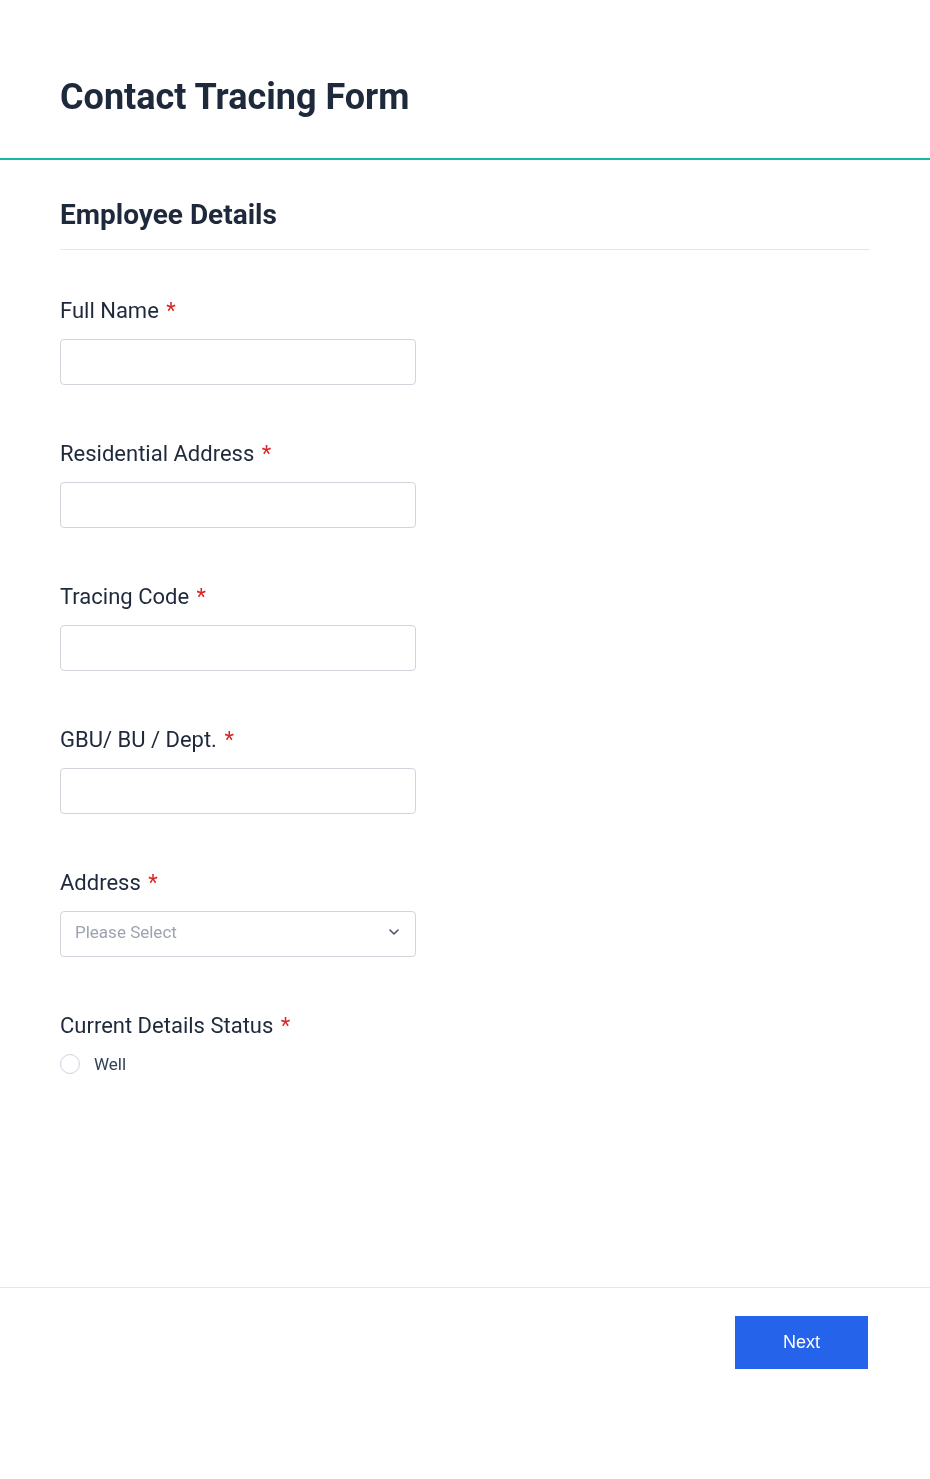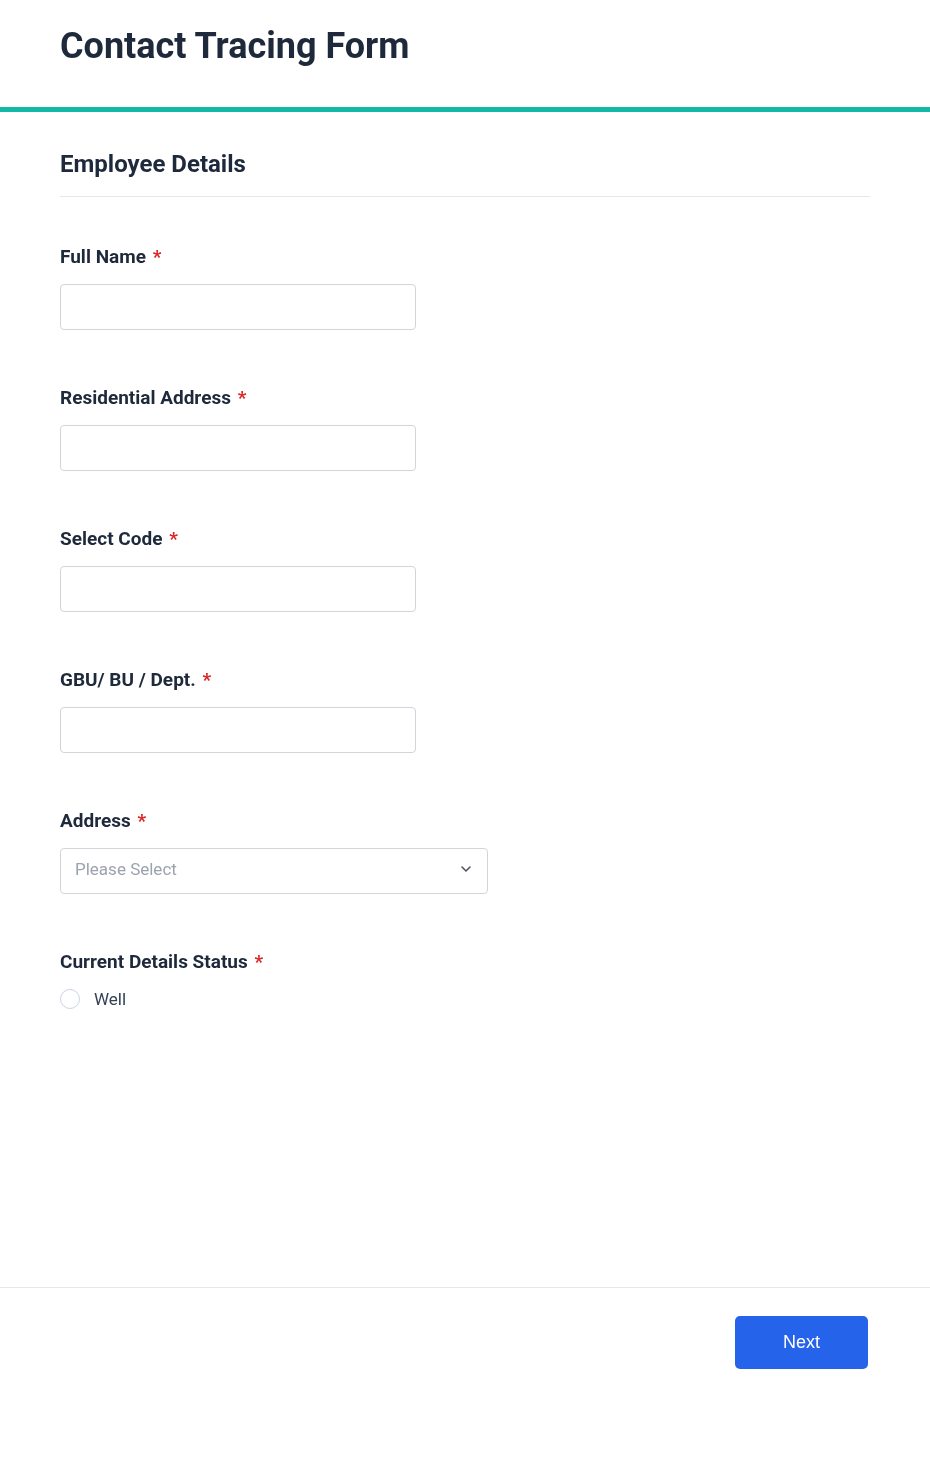--- a/index.html
+++ b/index.html
@@ -9,69 +9,69 @@
     }
     body {
       font-family: -apple-system, BlinkMacSystemFont, "Segoe UI", Roboto, "Helvetica Neue", Arial, sans-serif;
       background: #ffffff;
       color: #1e293b;
       width: 930px;
       min-height: 1479px;
       position: relative;
     }
     .header {
-      padding: 25px 60px 40px 60px;
-      border-bottom: 5px solid #14b8a6;
+      padding: 76px 60px 40px 60px;
+      border-bottom: 2px solid #14b8a6;
     }
     .page-title {
       font-size: 36px;
       font-weight: 700;
       color: #1e293b;
     }
     .section {
       padding: 38px 60px 30px 60px;
     }
     .section-header {
       padding: 0 0 18px 0;
       border-bottom: 1px solid #e5e7eb;
       margin-bottom: 48px;
     }
     .section-title {
-      font-size: 24px;
+      font-size: 28px;
       font-weight: 700;
       color: #1e293b;
     }
     .form-group {
       margin-bottom: 56px;
     }
     .form-label {
       display: block;
-      font-size: 19px;
-      font-weight: 700;
+      font-size: 22px;
+      font-weight: 400;
       color: #1e293b;
       margin-bottom: 16px;
     }
     .required {
       color: #dc2626;
       margin-left: 2px;
     }
     .form-input {
       width: 356px;
       height: 46px;
       padding: 10px 14px;
       border: 1px solid #d1d5db;
       border-radius: 4px;
       font-size: 16px;
       color: #1e293b;
       background: #ffffff;
       outline: none;
     }
     .select-wrapper {
       position: relative;
-      width: 428px;
+      width: 356px;
     }
     .form-select {
       width: 100%;
       height: 46px;
       padding: 10px 40px 10px 14px;
       border: 1px solid #d1d5db;
       border-radius: 4px;
       font-size: 17px;
       color: #9ca3af;
       background: #ffffff;
@@ -123,21 +123,21 @@
       justify-content: flex-end;
       position: absolute;
       bottom: 82px;
       left: 0;
       right: 0;
     }
     .next-button {
       background: #2563eb;
       color: #ffffff;
       border: none;
-      border-radius: 5px;
+      border-radius: 0;
       padding: 16px 48px;
       font-size: 18px;
       font-weight: 500;
       cursor: pointer;
     }
   </style>
 </head>
 <body>
 
 <div class="header">
@@ -161,21 +161,21 @@
   <div class="form-group">
     <label class="form-label">
       <span>Residential Address</span>
       <span class="required">*</span>
     </label>
     <input class="form-input" type="text" style="">
   </div>
 
   <div class="form-group">
     <label class="form-label">
-      <span>Select Code</span>
+      <span>Tracing Code</span>
       <span class="required">*</span>
     </label>
     <input class="form-input" type="text" style="">
   </div>
 
   <div class="form-group">
     <label class="form-label">
       <span>GBU/ BU / Dept.</span>
       <span class="required">*</span>
     </label>

